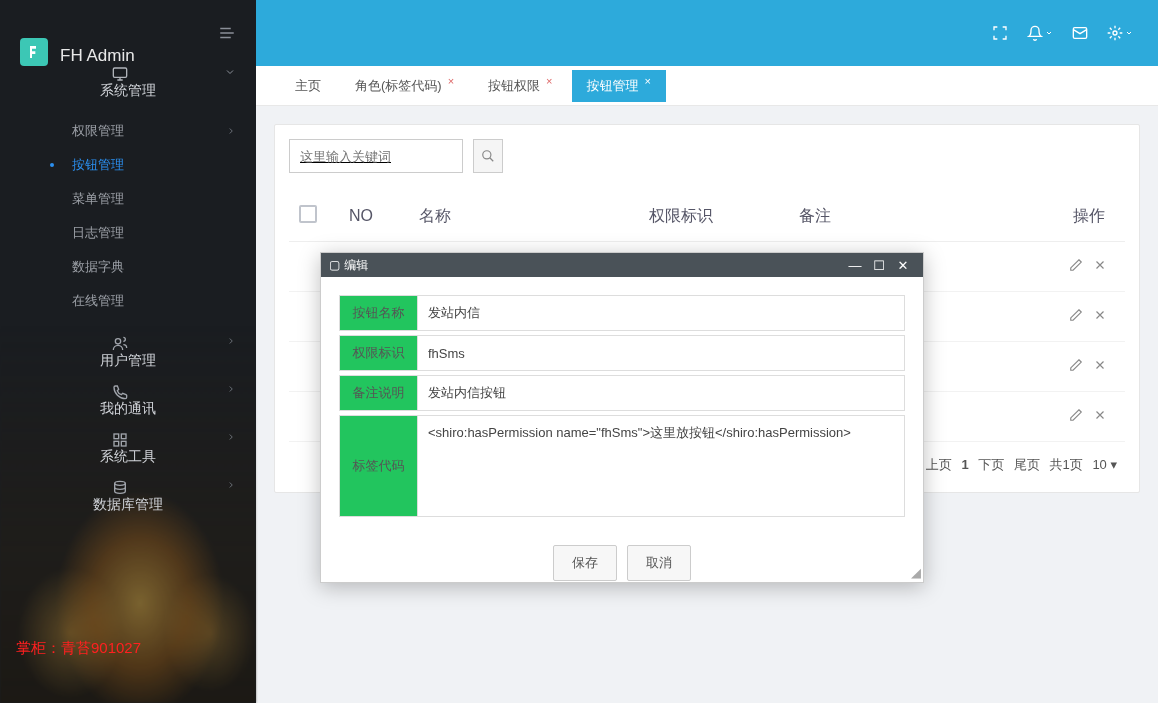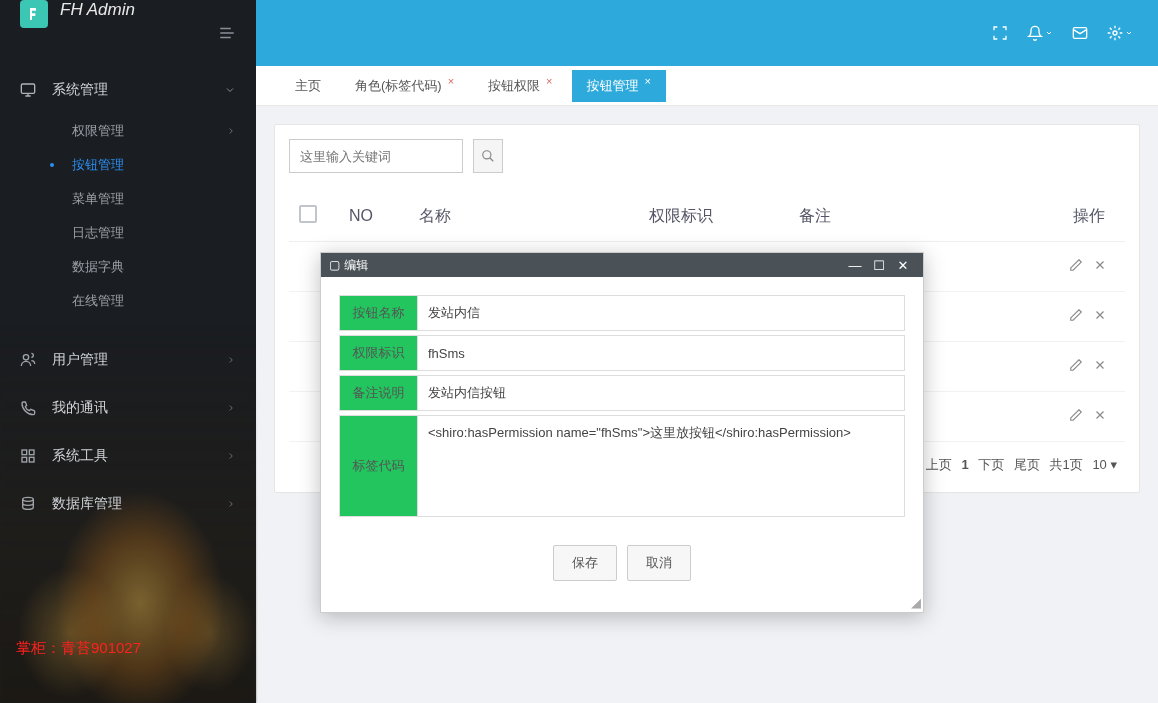--- a/index.html
+++ b/index.html
@@ -1,29 +1,29 @@
 <!DOCTYPE html>
 <html><head>
   <meta charset="utf-8">
   <style>
     * { box-sizing: border-box; margin: 0; padding: 0; }
     body { font-family: "Microsoft YaHei", "PingFang SC", Arial, sans-serif; background: #f0f2f5; width: 1158px; height: 703px; overflow: hidden; position: relative; }
     
     
     .sidebar { width: 256px; height: 703px; background: #1a1d21; position: absolute; left: 0; top: 0; }
     .sidebar-bg { position: absolute; left: 0; right: 0; bottom: 0; height: 380px; background: radial-gradient(ellipse 120px 160px at 140px 280px, rgba(255,200,80,0.45) 0%, rgba(255,150,30,0.25) 40%, transparent 70%), radial-gradient(ellipse 80px 100px at 70px 310px, rgba(255,190,70,0.3) 0%, transparent 65%), radial-gradient(ellipse 70px 90px at 210px 310px, rgba(255,190,70,0.25) 0%, transparent 65%), linear-gradient(180deg, rgba(20,20,25,0) 0%, rgba(40,30,15,0.4) 60%, rgba(30,22,10,0.6) 100%); filter: blur(1px); opacity: 0.9; pointer-events: none; }
-    .sidebar-header { height: 66px; display: flex; align-items: flex-start; padding: 0 20px; position: relative; z-index: 2; font-style: italic; }
+    .sidebar-header { height: 66px; display: flex; align-items: flex-end; padding: 0 20px; position: relative; z-index: 2; }
     .logo-box { width: 28px; height: 28px; background: #3cc7b5; border-radius: 4px; display: flex; align-items: center; justify-content: center; margin-right: 12px; }
     .logo-box svg { width: 16px; height: 16px; }
     .brand-name { color: #e8e8e8; font-size: 17px; font-weight: 500; }
     .sidebar-toggle { position: absolute; right: 20px; top: 24px; cursor: pointer; z-index: 2; }
     .sidebar-toggle svg { width: 18px; height: 18px; }
     .nav-section { position: relative; z-index: 2; }
     .nav-item { height: 48px; display: flex; align-items: center; padding: 0 20px; cursor: pointer; color: #a0a4ab; font-size: 14px; position: relative; }
-    .nav-item.group-header { color: #d0d3d8; }
+    .nav-item.group-header { color: #d0d3d8; flex-direction: column; }
     .nav-item.active { color: #3a8ee6; }
     .nav-item .nav-icon { width: 18px; margin-right: 14px; display: flex; align-items: center; }
     .nav-item .chevron { position: absolute; right: 20px; }
     .nav-sub { padding-left: 30px; }
     .nav-sub .nav-item { height: 34px; font-size: 13px; color: #9ca0a7; }
     .nav-sub .nav-item .bullet { width: 4px; height: 4px; background: transparent; margin-right: 18px; border-radius: 50%; }
     .nav-sub .nav-item.active { color: #2b8fef; }
     .nav-sub .nav-item.active .bullet { background: #2b8fef; }
     .watermark { position: absolute; bottom: 45px; left: 16px; color: #ff2020; font-size: 15px; font-weight: 500; z-index: 3; }
     
@@ -35,21 +35,21 @@
     .tabs-bar { position: absolute; left: 256px; right: 0; top: 66px; height: 40px; background: #fff; display: flex; align-items: center; padding-left: 24px; border-bottom: 1px solid #e8e8e8; }
     .tab { padding: 6px 14px; font-size: 13px; color: #555; cursor: pointer; position: relative; margin-right: 4px; border: 1px solid transparent; }
     .tab.no-close { padding-right: 14px; }
     .tab .tab-close { font-size: 11px; color: #d66; margin-left: 6px; position: relative; top: -5px; }
     .tab.active { background: #2daadb; color: #fff; }
     .tab.active .tab-close { color: #fff; }
     
     
     .content { position: absolute; left: 256px; right: 0; top: 106px; bottom: 0; padding: 18px 18px; }
     .card { background: #fff; border: 1px solid #e6e6e6; border-radius: 2px; padding: 14px; }
-    .search-row { display: flex; gap: 10px; margin-bottom: 18px; }
+    .search-row { display: flex; gap: 10px; margin-bottom: 18px; text-decoration: underline; }
     .search-input { width: 174px; height: 34px; border: 1px solid #ccc; padding: 0 10px; font-size: 13px; color: #666; }
     .search-btn { width: 30px; height: 34px; border: 1px solid #ccc; background: #f5f5f5; display: flex; align-items: center; justify-content: center; cursor: pointer; }
     .table-head { display: flex; align-items: center; padding: 14px 10px; color: #556; font-size: 16px; font-weight: 500; border-bottom: 1px solid #eee; }
     .th-check { width: 50px; }
     .th-no { width: 70px; }
     .th-name { width: 230px; }
     .th-perm { width: 150px; }
     .th-remark { width: 240px; }
     .th-action { flex: 1; text-align: right; padding-right: 10px; }
     .checkbox { width: 18px; height: 18px; border: 2px solid #c0c4cc; border-radius: 2px; display: inline-block; }
@@ -62,21 +62,21 @@
     .modal-header { background: #4a5258; color: #fff; height: 24px; display: flex; align-items: center; padding: 0 8px; font-size: 12px; }
     .modal-header .mh-icon { margin-right: 4px; }
     .modal-header .mh-title { flex: 1; }
     .modal-header .mh-ctrl { width: 24px; text-align: center; cursor: pointer; font-size: 13px; }
     .modal-body { padding: 18px 18px 10px; }
     .form-row { display: flex; margin-bottom: 4px; border: 1px solid #ddd; }
     .form-label { width: 78px; background: #22c55e; border-right: 1px solid #ddd; display: flex; align-items: center; justify-content: center; font-size: 13px; color: #555; padding: 8px 0; }
     .form-input { flex: 1; border: none; padding: 8px 10px; font-size: 13px; color: #444; outline: none; }
     .form-textarea-row .form-label { align-items: center; }
     .form-textarea { flex: 1; border: none; padding: 8px 10px; font-size: 13px; color: #444; outline: none; resize: none; height: 100px; font-family: inherit; }
-    .modal-footer { padding: 14px 0 31px; display: flex; justify-content: center; gap: 10px; }
+    .modal-footer { padding: 14px 0 1px; display: flex; justify-content: center; gap: 10px; }
     .modal-btn { padding: 8px 18px; border: 1px solid #ccc; background: #f7f7f7; font-size: 13px; color: #555; cursor: pointer; border-radius: 2px; }
     .resize-handle { position: absolute; right: 2px; bottom: 2px; color: #aaa; font-size: 13px; pointer-events: auto; cursor: nwse-resize; }
     
     svg { display: block; }
   </style>
 </head>
 <body>
 
 <div class="sidebar">
   <div class="sidebar-bg"></div>

